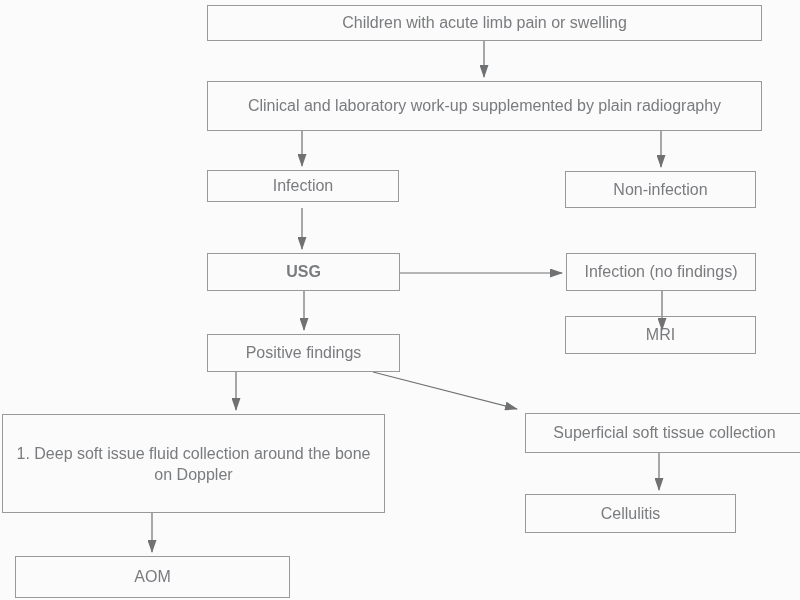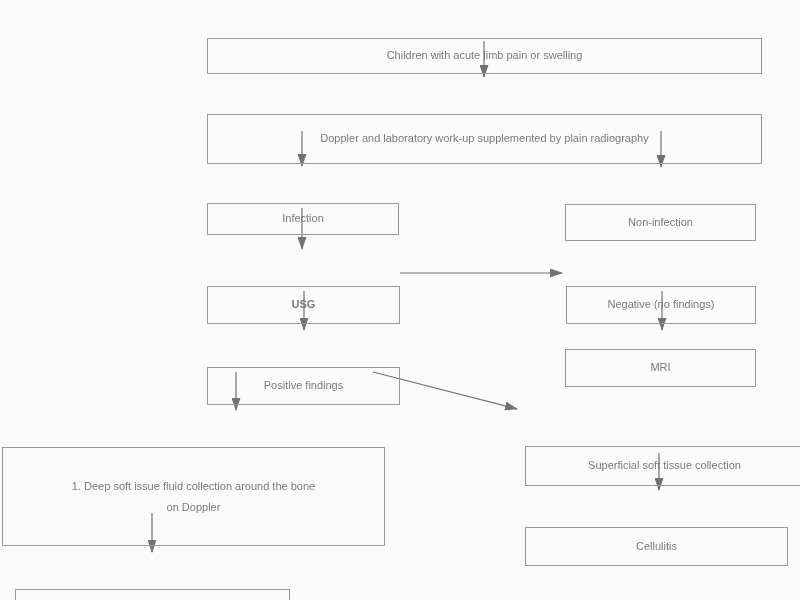--- a/index.html
+++ b/index.html
@@ -17,40 +17,39 @@
   }
   .stage { position: relative; width: 800px; height: 600px; }
   svg.edges { position: absolute; left: 0; top: 0; width: 800px; height: 600px; }
   svg.edges line { stroke: var(--arrow); stroke-width: 1.2; }
   #arw-tri { fill: var(--arrow); }
   .node {
     position: absolute;
     border: 1px solid var(--border);
     background: transparent;
     color: var(--text);
-    font-size: 11px;
+    font-size: 16px;
     display: flex;
     align-items: center;
     justify-content: center;
     text-align: center;
     line-height: 1.25;
-    margin-top: 33px;
   }
   .n-start        { left: 207px; top:   5px; width: 555px; height: 36px; }
   .n-workup       { left: 207px; top:  81px; width: 555px; height: 50px; }
   .n-infection    { left: 207px; top: 170px; width: 192px; height: 32px; }
   .n-noninfection { left: 565px; top: 171px; width: 191px; height: 37px; }
   .n-usg          { left: 207px; top: 253px; width: 193px; height: 38px; font-weight: bold; }
   .n-negative     { left: 566px; top: 253px; width: 190px; height: 38px; }
   .n-positive     { left: 207px; top: 334px; width: 193px; height: 38px; }
   .n-mri          { left: 565px; top: 316px; width: 191px; height: 38px; }
   .n-criteria     { left:   2px; top: 414px; width: 383px; height: 99px;
                     flex-direction: column; line-height: 21px; padding: 1px 6px; }
   .n-superficial  { left: 525px; top: 413px; width: 279px; height: 40px; }
-  .n-cellulitis   { left: 525px; top: 494px; width: 263px; height: 39px; }
+  .n-cellulitis   { left: 525px; top: 494px; width: 211px; height: 39px; }
   .n-aom          { left:  15px; top: 556px; width: 275px; height: 42px; }
   .criteria-line { display: block; width: 100%; }
 </style>
 </head>
 <body>
 
 <div class="stage">
 
   <svg class="edges" viewBox="0 0 800 600" xmlns="http://www.w3.org/2000/svg">
     <defs>
@@ -66,29 +65,29 @@
     <line x1="304" y1="291" x2="304" y2="330" marker-end="url(#arw)"></line>
     <line x1="662" y1="291" x2="662" y2="330" marker-end="url(#arw)"></line>
     <line x1="236" y1="372" x2="236" y2="410" marker-end="url(#arw)"></line>
     <line x1="373" y1="372" x2="517" y2="409" marker-end="url(#arw)"></line>
     <line x1="659" y1="453" x2="659" y2="490" marker-end="url(#arw)"></line>
     <line x1="152" y1="513" x2="152" y2="552" marker-end="url(#arw)"></line>
   </svg>
 
   <div class="node n-start">Children with acute limb pain or swelling</div>
 
-  <div class="node n-workup">Doppler and laboratory work-up supplemented by plain radiography</div>
+  <div class="node n-workup">Clinical and laboratory work-up supplemented by plain radiography</div>
 
   <div class="node n-infection">Infection</div>
 
   <div class="node n-noninfection">Non-infection</div>
 
   <div class="node n-usg">USG</div>
 
-  <div class="node n-negative">Negative (no findings)</div>
+  <div class="node n-negative">Infection (no findings)</div>
 
   <div class="node n-positive">Positive findings</div>
 
   <div class="node n-mri">MRI</div>
 
   <div class="node n-criteria">
     <span class="criteria-line">1. Deep soft issue fluid collection around the bone</span>
     <span class="criteria-line">on Doppler</span>
   </div>
 

